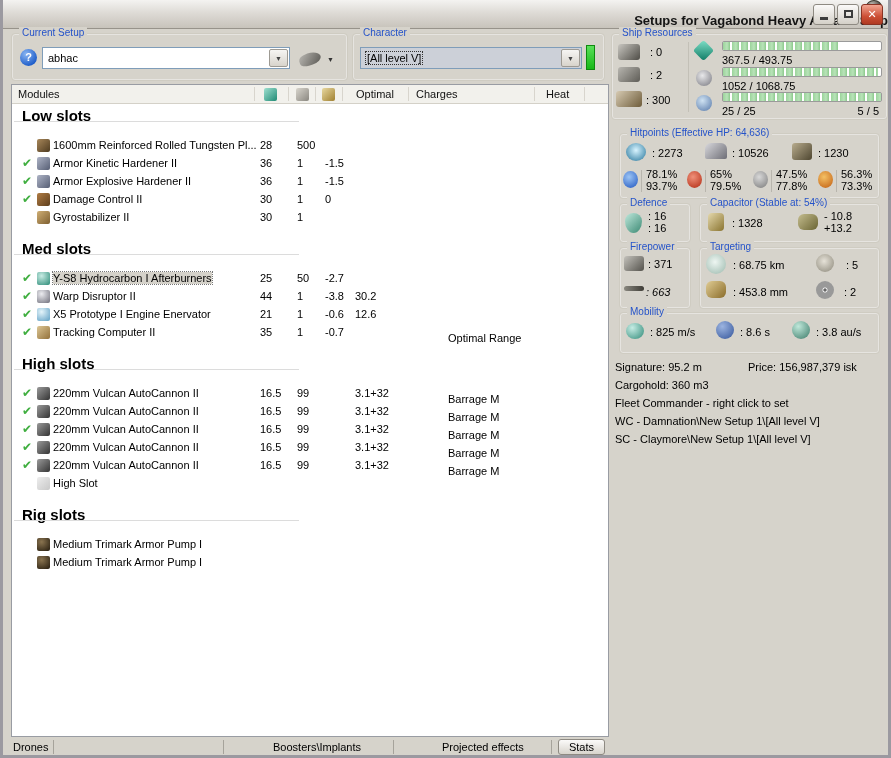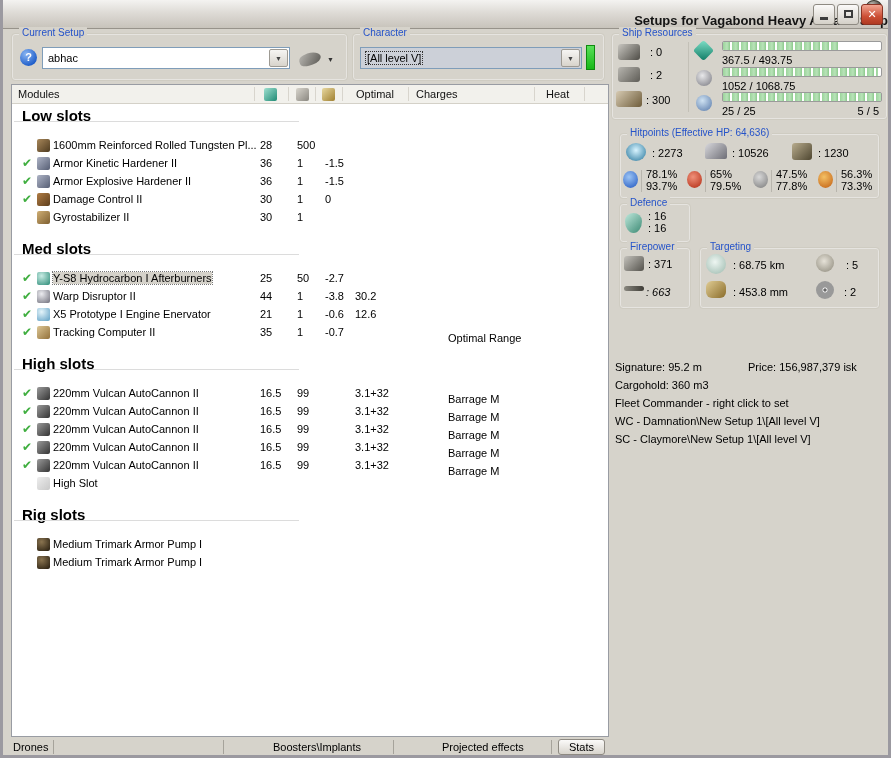--- a/index.html
+++ b/index.html
@@ -405,20 +405,27 @@
     <span class="resist-div" style="left:216px;top:36px;"></span>
     <span class="stat r2" style="left:221px;top:34px;"><span>56.3%</span><br><span>73.3%</span></span>
   </div>
 
   <div class="gb" style="left:616px;top:203px;width:72px;height:40px;">
     <span class="gb-label">Defence</span>
     <span class="sicon si-defshield" style="left:5px;top:9px;width:17px;height:20px;"></span>
     <span class="stat r2" style="left:28px;top:6px;"><span>: 16</span><br><span>: 16</span></span>
   </div>
 
+  <div class="gb" style="left:696px;top:203px;width:181px;height:40px;">
+    <span class="gb-label">Capacitor (Stable at: 54%)</span>
+    <span class="sicon si-capacitor" style="left:8px;top:9px;width:16px;height:18px;border-radius:4px;"></span>
+    <span class="stat" style="left:32px;top:13px;">: 1328</span>
+    <span class="sicon si-capdelta" style="left:98px;top:10px;width:20px;height:16px;border-radius:6px;"></span>
+    <span class="stat r2" style="left:124px;top:6px;"><span>- 10.8</span><br><span>+13.2</span></span>
+  </div>
 
   <div class="gb" style="left:616px;top:247px;width:72px;height:62px;">
     <span class="gb-label">Firepower</span>
     <span class="sicon si-volley" style="left:4px;top:8px;width:20px;height:15px;"></span>
     <span class="stat" style="left:28px;top:10px;">: 371</span>
     <span class="sicon si-dps" style="left:4px;top:32px;width:20px;height:5px;"></span>
     <span class="stat" style="left:26px;top:38px;font-style:italic;">: 663</span>
   </div>
 
   <div class="gb" style="left:696px;top:247px;width:181px;height:62px;">
@@ -426,20 +433,29 @@
     <span class="sicon si-range round" style="left:6px;top:6px;width:20px;height:20px;"></span>
     <span class="stat" style="left:33px;top:11px;">: 68.75 km</span>
     <span class="sicon si-scanres" style="left:6px;top:33px;width:20px;height:17px;border-radius:6px;"></span>
     <span class="stat" style="left:33px;top:38px;">: 453.8 mm</span>
     <span class="sicon si-maxtgt round" style="left:116px;top:6px;width:18px;height:18px;"></span>
     <span class="stat" style="left:146px;top:11px;">: 5</span>
     <span class="sicon si-sensor round" style="left:116px;top:33px;width:18px;height:18px;"></span>
     <span class="stat" style="left:144px;top:38px;">: 2</span>
   </div>
 
+  <div class="gb" style="left:616px;top:312px;width:261px;height:42px;">
+    <span class="gb-label">Mobility</span>
+    <span class="sicon si-speed round" style="left:6px;top:10px;width:18px;height:16px;"></span>
+    <span class="stat" style="left:30px;top:13px;">: 825 m/s</span>
+    <span class="sicon si-agility round" style="left:96px;top:8px;width:18px;height:18px;"></span>
+    <span class="stat" style="left:120px;top:13px;">: 8.6 s</span>
+    <span class="sicon si-warp round" style="left:172px;top:8px;width:18px;height:18px;"></span>
+    <span class="stat" style="left:196px;top:13px;">: 3.8 au/s</span>
+  </div>
 
   <span class="stat" style="left:612px;top:361px;">Signature: 95.2 m</span>
   <span class="stat" style="left:745px;top:361px;">Price: 156,987,379 isk</span>
   <span class="stat" style="left:612px;top:379px;">Cargohold: 360 m3</span>
   <span class="stat" style="left:612px;top:397px;">Fleet Commander - right click to set</span>
   <span class="stat" style="left:612px;top:415px;">WC - Damnation\New Setup 1\[All level V]</span>
   <span class="stat" style="left:612px;top:433px;">SC - Claymore\New Setup 1\[All level V]</span>
 
 </div>
 

